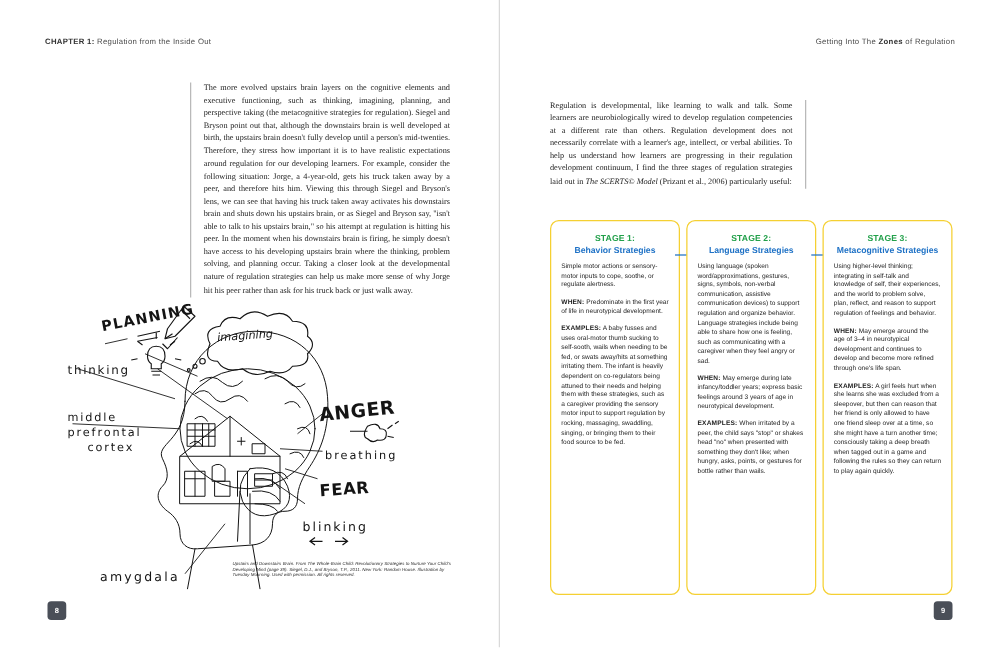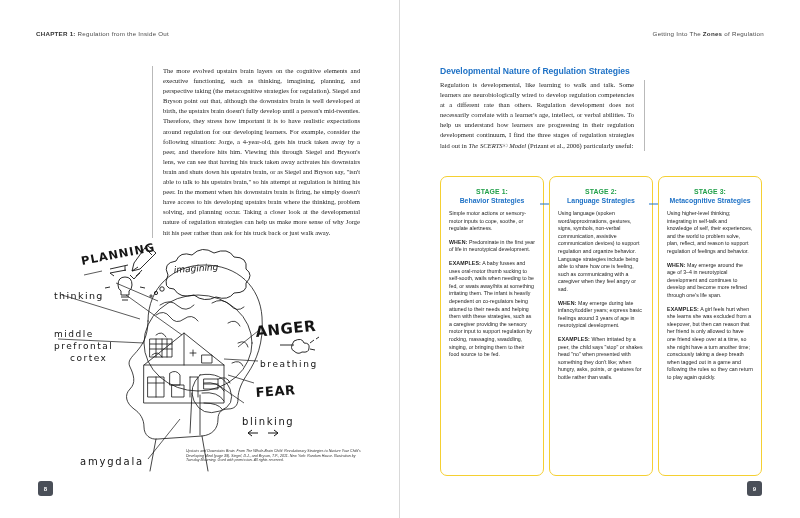--- a/index.html
+++ b/index.html
@@ -330,21 +330,20 @@
 
     <div class="pagenum lft">8</div>
   </div>
 
   <div class="page right">
 
     <div class="runhead rgt">
       <span>Getting Into The </span><b>Zones</b><span> of Regulation</span>
     </div>
 
-    <div class="rp-head">Developmental Nature of Regulation Strategies</div>
 
     <div class="rp-body">
       <p><span>Regulation is developmental, like learning to walk and talk. Some learners are neurobiologically wired to develop regulation competencies at a different rate than others. Regulation development does not necessarily correlate with a learner's age, intellect, or verbal abilities. To help us understand how learners are progressing in their regulation development continuum, I find the three stages of regulation strategies laid out in </span><i>The SCERTS© Model</i><span> (Prizant et al., 2006) particularly useful:</span></p>
     </div>
 
     <div class="stages">
 
       <div class="stage-wrap">
         <div class="stage-box">
           <div class="stage-title">

